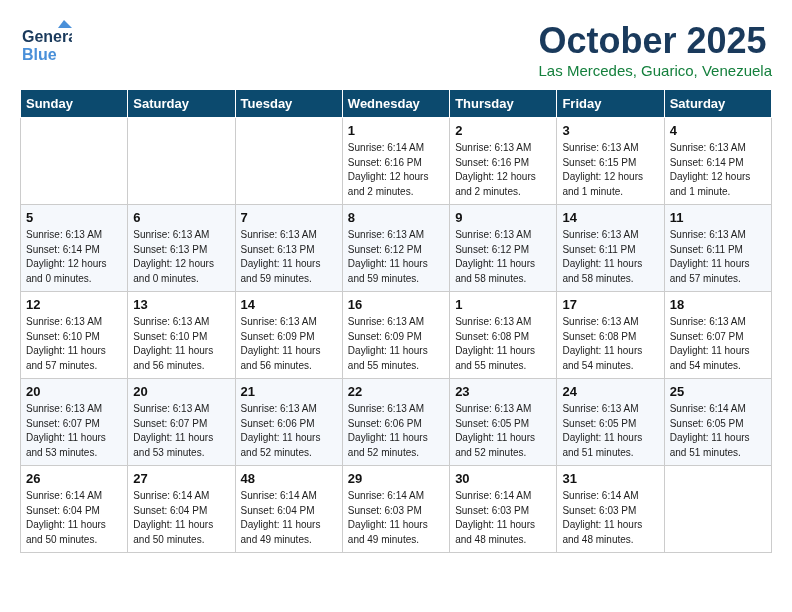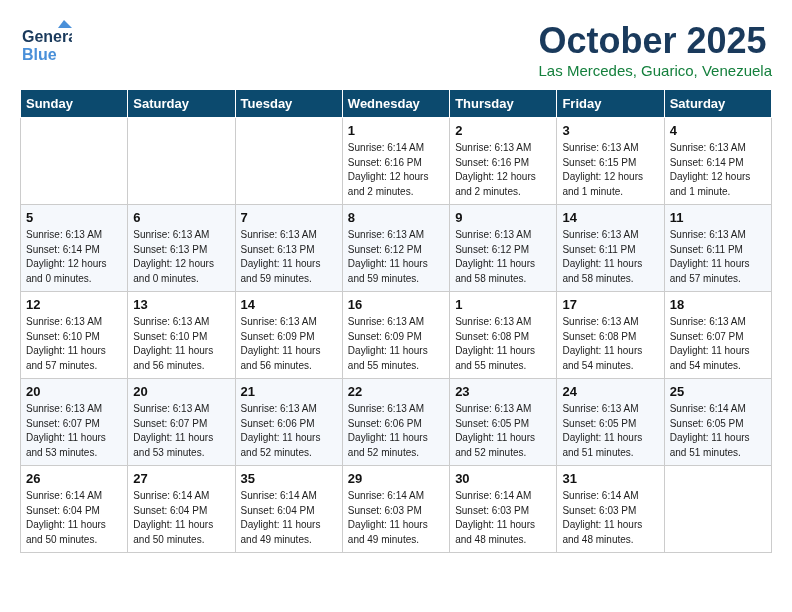--- a/index.html
+++ b/index.html
@@ -218,21 +218,21 @@
       <tr>
         <td>
           <div class="day-number">26</div>
           <div class="day-info">Sunrise: 6:14 AM<br>Sunset: 6:04 PM<br>Daylight: 11 hours and 50 minutes.</div>
         </td>
         <td>
           <div class="day-number">27</div>
           <div class="day-info">Sunrise: 6:14 AM<br>Sunset: 6:04 PM<br>Daylight: 11 hours and 50 minutes.</div>
         </td>
         <td>
-          <div class="day-number">35</div>
+          <div class="day-number">48</div>
           <div class="day-info">Sunrise: 6:14 AM<br>Sunset: 6:04 PM<br>Daylight: 11 hours and 49 minutes.</div>
         </td>
         <td>
           <div class="day-number">29</div>
           <div class="day-info">Sunrise: 6:14 AM<br>Sunset: 6:03 PM<br>Daylight: 11 hours and 49 minutes.</div>
         </td>
         <td>
           <div class="day-number">30</div>
           <div class="day-info">Sunrise: 6:14 AM<br>Sunset: 6:03 PM<br>Daylight: 11 hours and 48 minutes.</div>
         </td>

